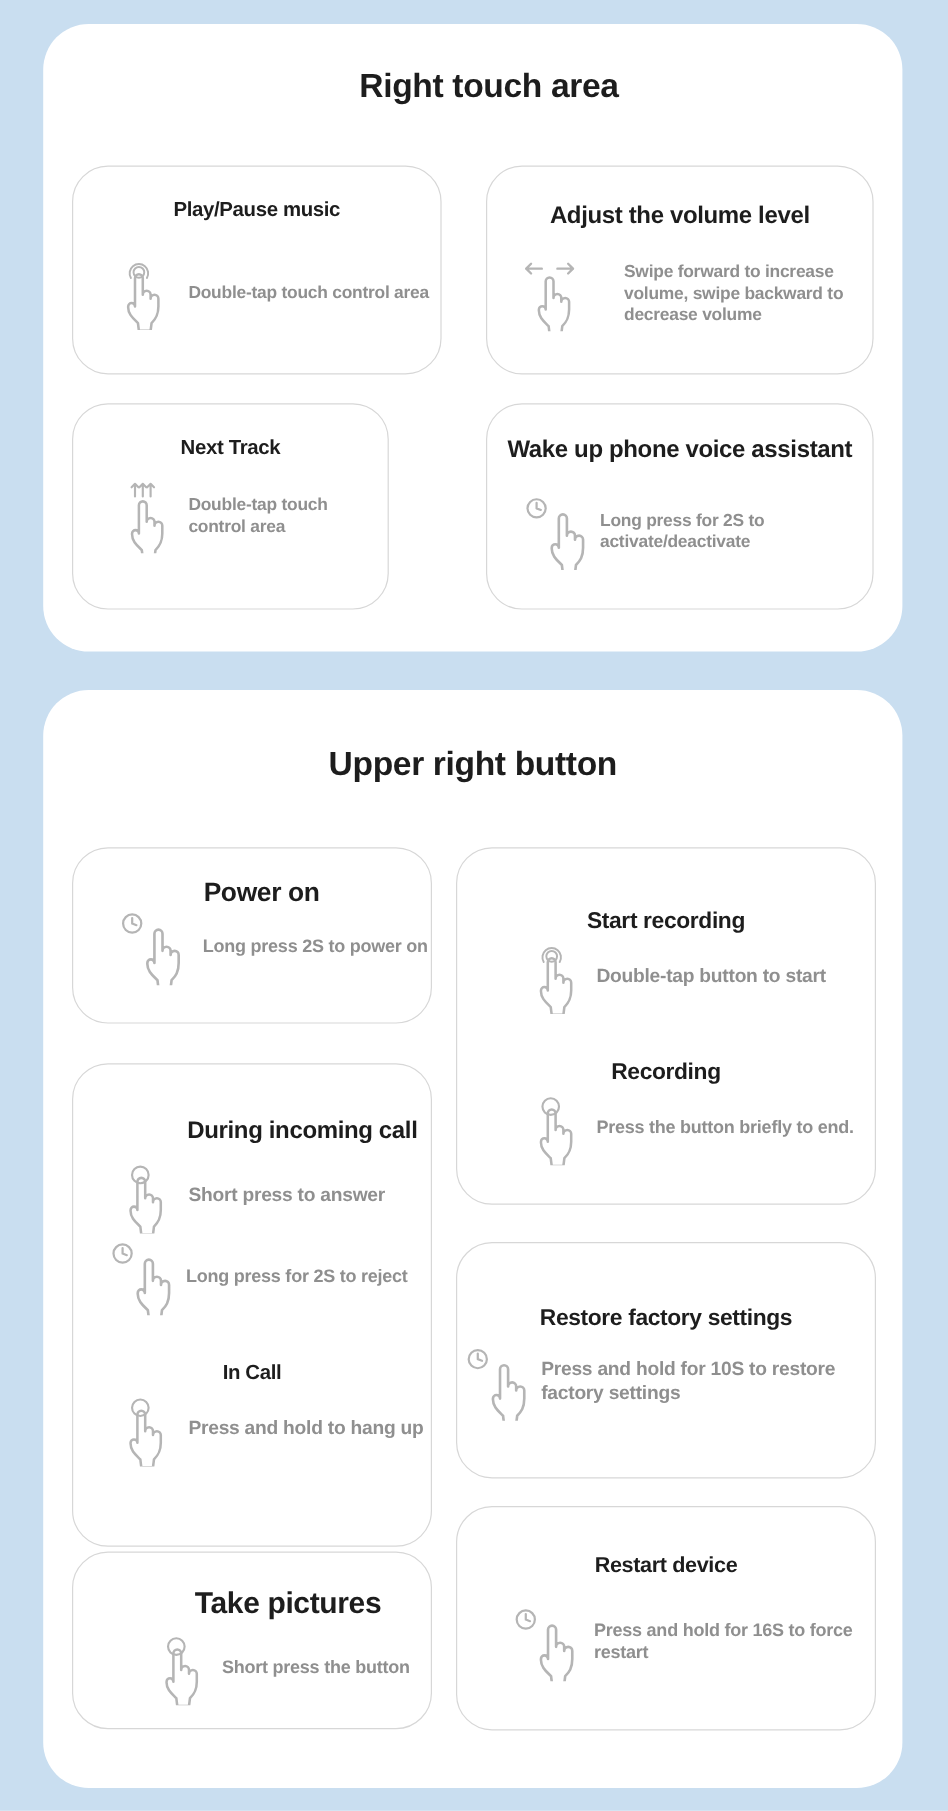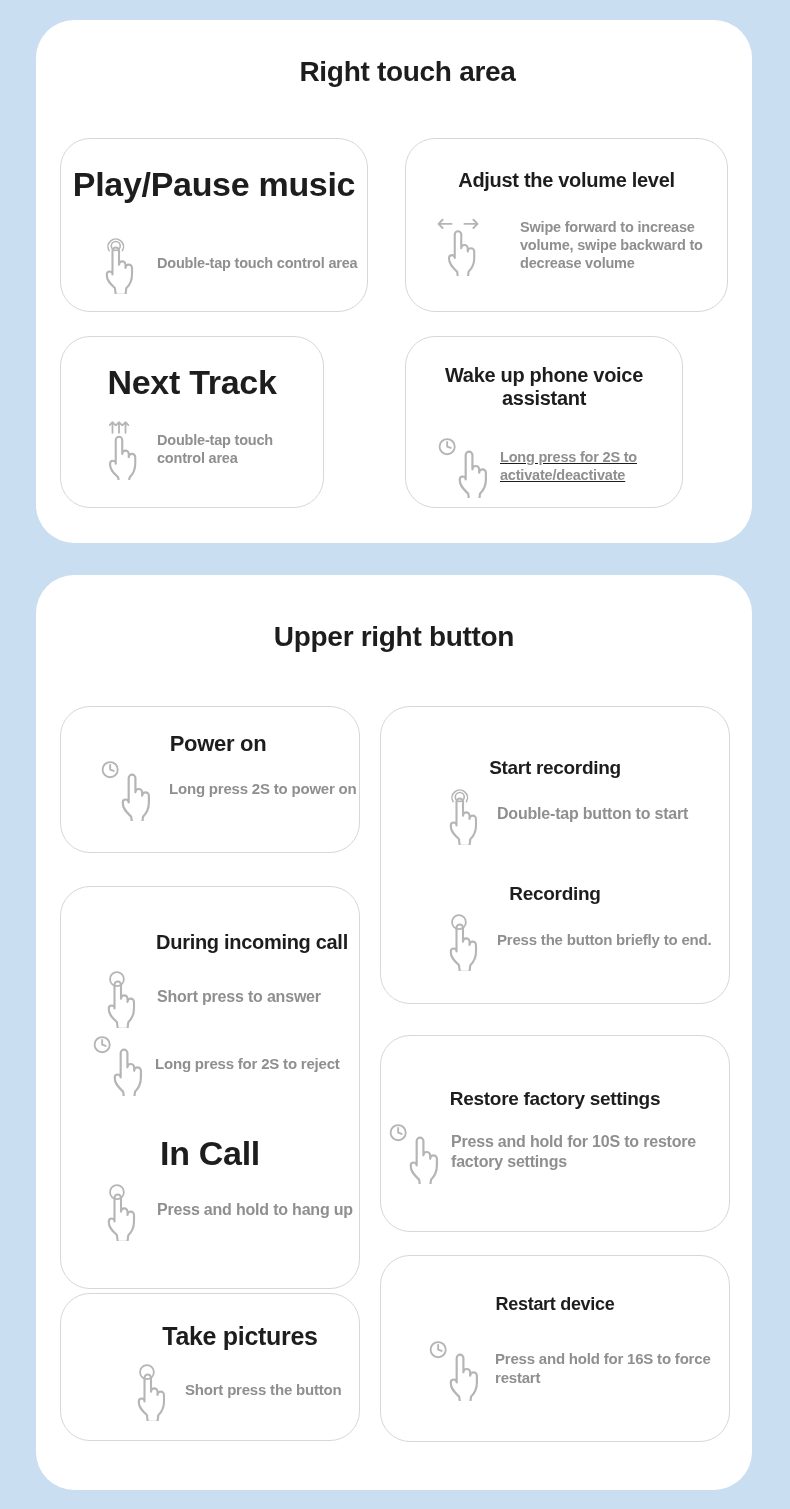--- a/index.html
+++ b/index.html
@@ -33,36 +33,36 @@
     position:absolute;
     background:#ffffff;
     border:1px solid #d7d7d7;
     border-radius:30px;
     overflow:hidden;
   }
   
   .card-a { left:24px;  top:118px; width:308px; height:174px; }
   .card-b { left:369px; top:118px; width:323px; height:174px; }
   .card-c { left:24px;  top:316px; width:264px; height:172px; }
-  .card-d { left:369px; top:316px; width:278px; height:172px; }
+  .card-d { left:369px; top:316px; width:323px; height:172px; }
   
   .card-power    { left:24px;  top:131px; width:300px; height:147px; }
   .card-incoming { left:24px;  top:311px; width:300px; height:403px; }
   .card-pictures { left:24px;  top:718px; width:300px; height:148px; }
   .card-record   { left:344px; top:131px; width:350px; height:298px; }
   .card-restore  { left:344px; top:460px; width:350px; height:197px; }
   .card-restart  { left:344px; top:680px; width:350px; height:187px; }
 
   .head {
     text-align:center;
     font-weight:700;
     letter-spacing:-0.3px;
     color:#1d1d1d;
   }
-  .fs26 { font-size:34px; }
+  .fs26 { font-size:17px; }
   .fs25 { font-size:25px; }
   .fs22 { font-size:22px; }
   .fs20 { font-size:20px; }
   .fs19 { font-size:19px; }
   .fs18 { font-size:18px; }
   .shift-r42 { transform:translateX(42px); }
   .shift-r30 { transform:translateX(30px); }
   .shift-r8  { transform:translateX(8px); }
 
   .row {
@@ -87,21 +87,21 @@
   .card-a .row  { margin-top:28px; padding-left:32px; gap:12px; }
   
   .card-b .head { margin-top:30px; }
   .card-b .row  { margin-top:22px; padding-left:26px; gap:36px; }
   .card-b .desc { width:206px; }
   
   .card-c .head { margin-top:26px; }
   .card-c .row  { margin-top:16px; padding-left:32px; gap:12px; }
   
   .card-d .head { margin-top:27px; }
-  .card-d .row  { margin-top:24px; padding-left:28px; gap:6px;text-decoration:underline; }
+  .card-d .row  { margin-top:24px; padding-left:28px; gap:6px; }
   .card-d .desc { width:240px; }
 
   
   .card-power .head { margin-top:24px; }
   .card-power .row  { margin-top:0px; padding-left:36px; gap:12px; }
   
   .card-incoming .head1 { margin-top:44px; }
   .card-incoming .row1  { margin-top:12px; padding-left:34px; gap:10px; }
   .card-incoming .row2  { margin-top:4px;  padding-left:28px; gap:6px; }
   .card-incoming .head2 { margin-top:38px; }

